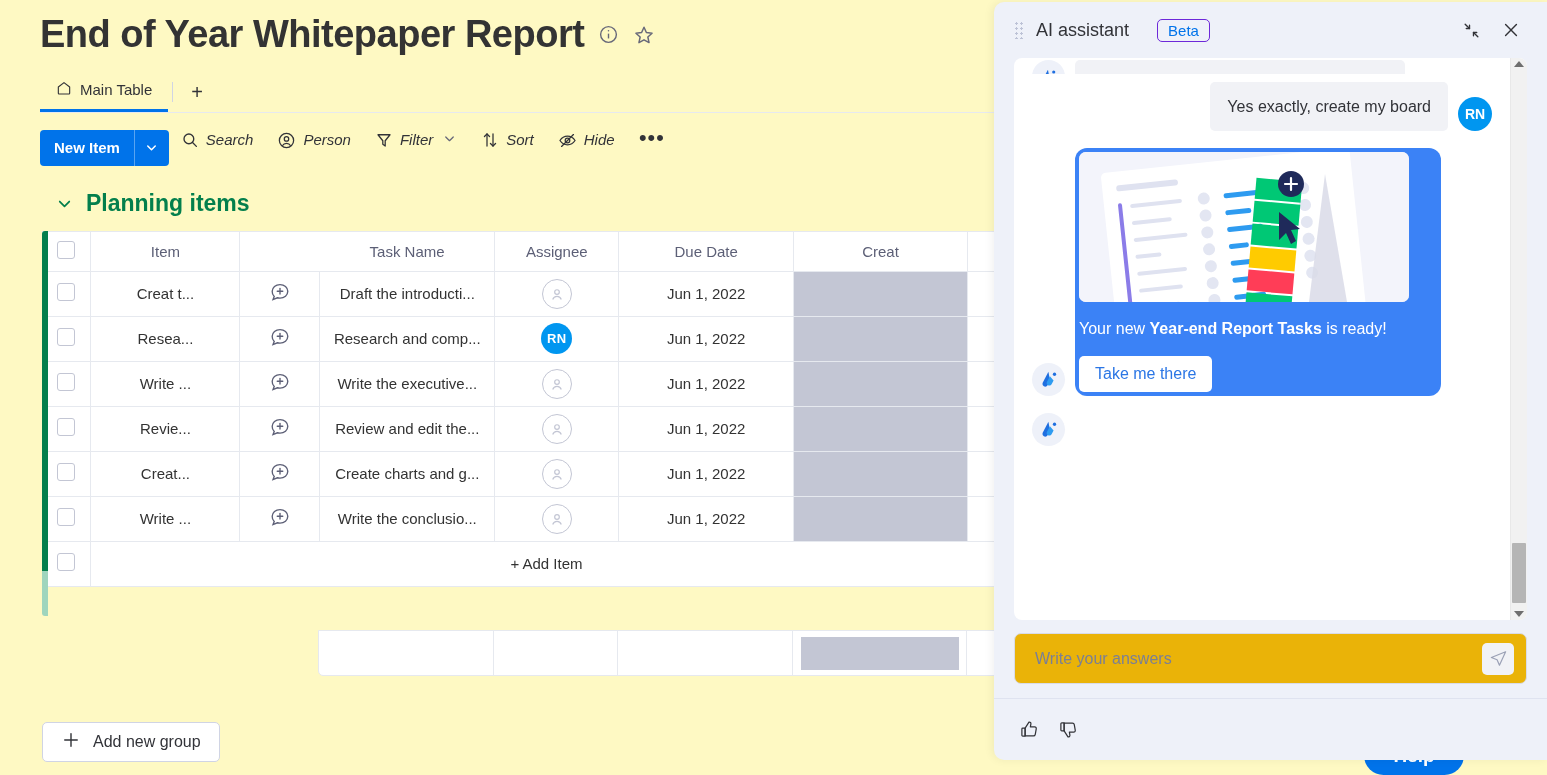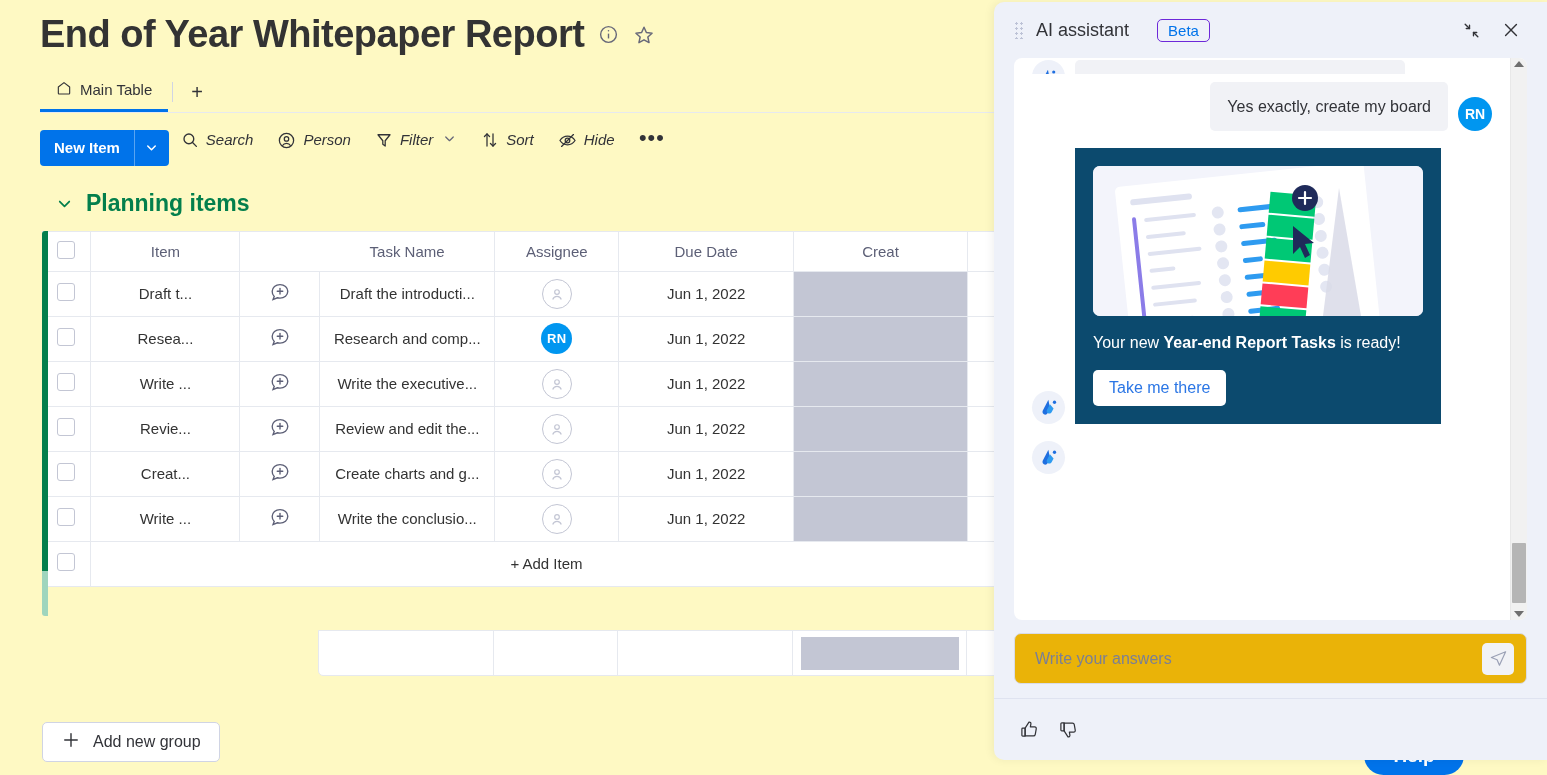--- a/index.html
+++ b/index.html
@@ -206,21 +206,21 @@
   
   #clipped-msg {
     display: flex; align-items: flex-start; gap: 10px; height: 14px;
     overflow: hidden; margin-bottom: 8px; margin-top: -12px;
   }
   #clipped-msg .bot-avatar { width: 33px; height: 33px; }
   #clipped-msg .bubble-grey { height: 40px; width: 330px; padding: 0; }
 
   
   #promo-card {
-    background: #0c4a6e; border-radius: 0; padding: 18px; width: 366px;
+    background: #3b82f6; border-radius: 12px; padding: 4px; width: 366px;
     color: #fff;
   }
   #promo-img {
     width: 330px; height: 150px; border-radius: 7px; overflow: hidden;
     background: linear-gradient(160deg,#f3f4fb 0%,#e9eaf6 100%);
     position: relative;
   }
   #promo-text { font-size: 16px; line-height: 1.6; margin-top: 14px; }
   #promo-text b { font-weight: 700; }
   #promo-btn {
@@ -395,21 +395,21 @@
           <th>Assignee</th>
           <th>Due Date</th>
           <th>Creat</th>
           <th></th>
         </tr>
       </thead>
       <tbody id="table-body">
           <tr>
             <td class="chk-cell"><span class="chkbox"></span></td>
             <td>
-              <div class="ellip">Draft t...</div>
+              <div class="ellip">Creat t...</div>
             </td>
             <td><span><svg width="22" height="22" viewBox="0 0 24 24" fill="none" stroke="#5c5f76" stroke-width="1.5" stroke-linecap="round">
                   <path d="M20.5 11.3c0 4.1-3.8 7.4-8.5 7.4-1 0-2-.15-2.9-.42L4.4 20.3l1.3-3.5A7 7 0 0 1 3.5 11.3C3.5 7.2 7.3 3.9 12 3.9s8.5 3.3 8.5 7.4z"></path>
                   <line x1="12" y1="8.2" x2="12" y2="14.2"></line>
                   <line x1="9" y1="11.2" x2="15" y2="11.2"></line>
                 </svg></span></td>
             <td>
               <div class="ellip">Draft the introducti...</div>
             </td>
             <td><span class="avatar-empty">

